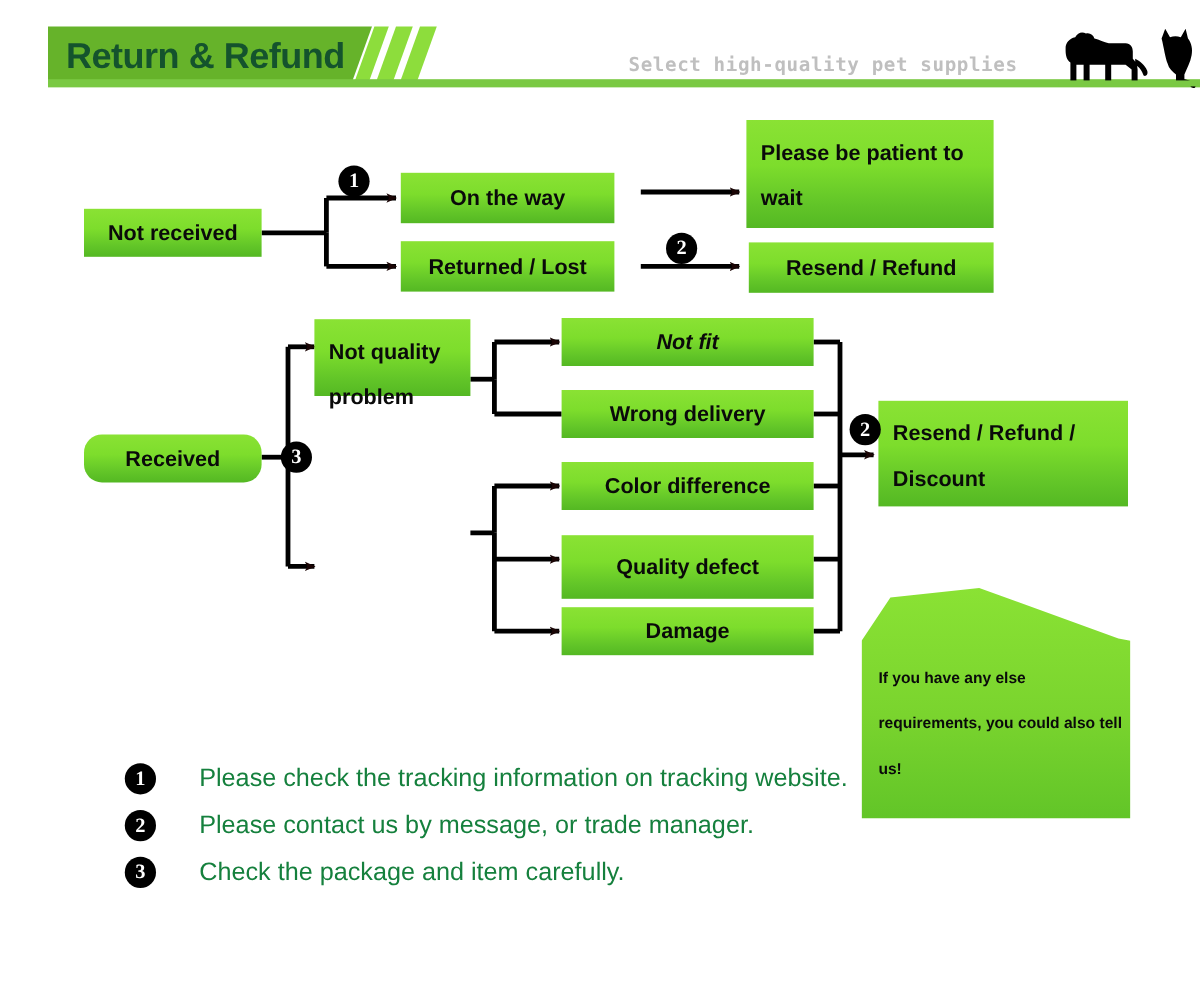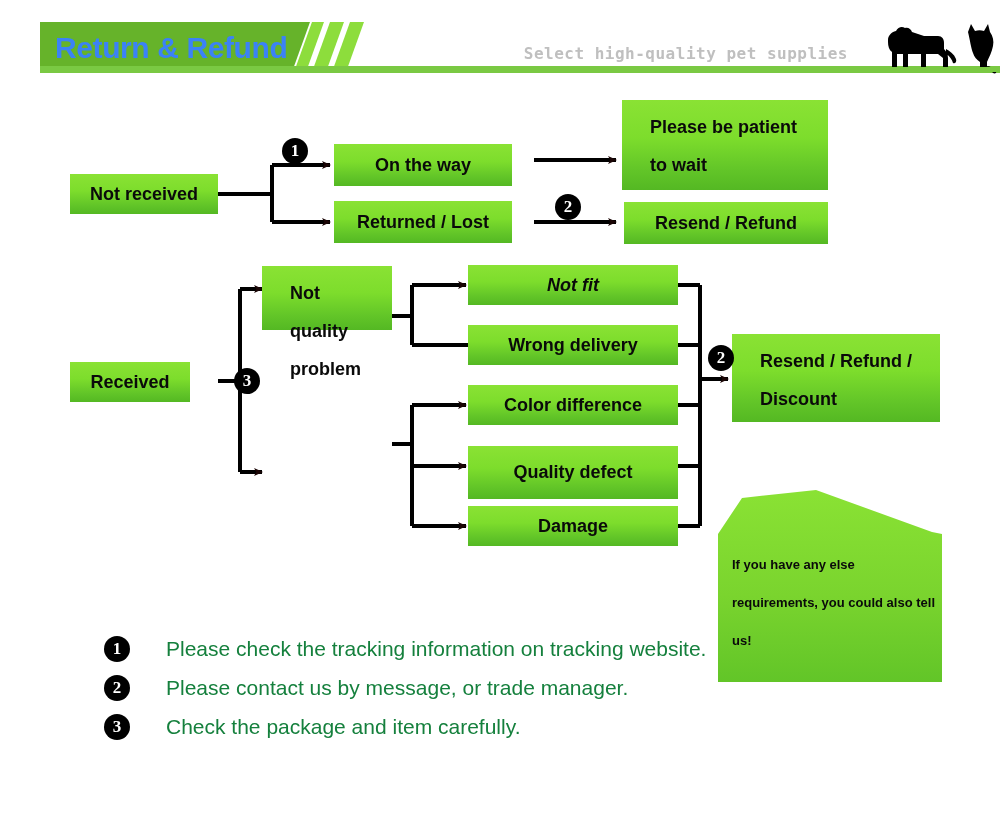--- a/index.html
+++ b/index.html
@@ -32,21 +32,21 @@
   #header-title {
     position: absolute;
     left: 55px;
     top: 26px;
     width: 250px;
     height: 44px;
     line-height: 44px;
     font-family: "Liberation Sans", sans-serif;
     font-size: 30px;
     font-weight: bold;
-    color: #3b82f6;
+    color: #14532d;
     letter-spacing: -0.4px;
     white-space: nowrap;
     z-index: 5;
   }
   #header-tagline {
     position: absolute;
     right: 152px;
     top: 44px;
     font-family: "DejaVu Sans Mono", monospace;
     font-size: 16px;
@@ -85,21 +85,21 @@
     font-weight: bold;
     font-size: 18px;
     display: flex;
     align-items: center;
     box-sizing: border-box;
     z-index: 3;
   }
   .gbox.center { justify-content: center; text-align: center; }
   .gbox.multi  {
     display: block;
-    padding: 8px 12px 0 28px;
+    padding: 8px 12px 0 12px;
     line-height: 38px;
   }
 
   
   #callout {
     position: absolute;
     left: 718px;
     top: 404px;
     width: 224px;
     height: 192px;
@@ -263,21 +263,21 @@
 
     <div class="gbox center" style="left:334px; top:115px; width:178px; height:42px;">Returned / Lost</div>
 
     <div class="gbox multi" style="left:622px; top:14px; width:206px; height:90px;">Please be patient to wait</div>
 
     <div class="gbox center" style="left:624px; top:116px; width:204px; height:42px;">Resend / Refund</div>
 
     <div class="marker" style="left:282px; top:52px;">1</div>
     <div class="marker" style="left:555px; top:108px;">2</div>
 
-    <div class="gbox center" style="left:70px; top:276px; width:120px; height:40px;">Received</div>
+    <div class="gbox center" style="left:70px; top:276px; width:148px; height:40px;border-radius:15px;">Received</div>
 
     <div class="gbox multi" style="left:262px; top:180px; width:130px; height:64px;">Not quality problem</div>
 
 
     <div class="gbox center" style="left:468px; top:179px; width:210px; height:40px;font-style:italic;">Not fit</div>
 
     <div class="gbox center" style="left:468px; top:239px; width:210px; height:40px;">Wrong delivery</div>
 
     <div class="gbox center" style="left:468px; top:299px; width:210px; height:40px;">Color difference</div>
 

